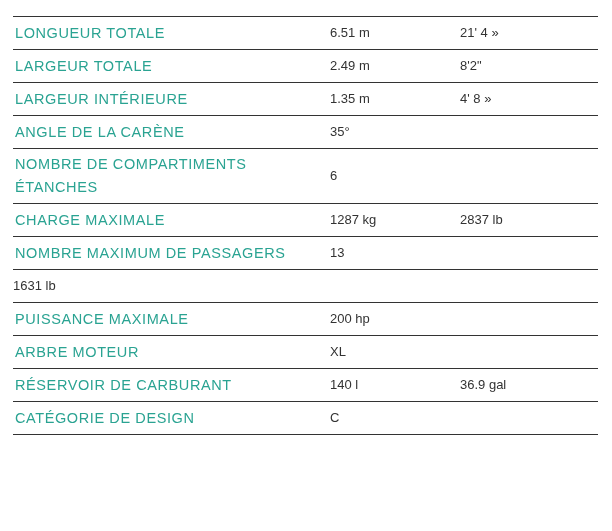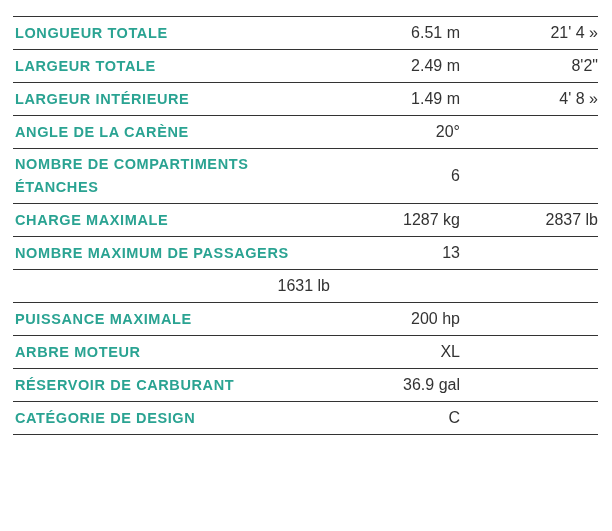--- a/index.html
+++ b/index.html
@@ -23,32 +23,32 @@
   }
   .spec-row {
     display: grid;
     grid-template-columns: 317px 130px 138px;
     align-items: center;
     border-bottom: 1.6px solid #333333;
     min-height: 32px;
   }
   .spec-label {
     color: #2aa392;
-    font-weight: bold;
+    font-weight: normal;
     font-size: 14.5px;
     letter-spacing: 0.6px;
     line-height: 23px;
     white-space: pre-line;
     padding: 4px 0 4px 2px;
     text-transform: uppercase;
   }
   .spec-value {
     color: #333333;
-    font-size: 16px;
-    text-align: right;
+    font-size: 13px;
+    text-align: left;
     line-height: 18px;
   }
 </style>
 </head>
 <body>
 
 <div class="spec-table">
   <div class="spec-row">
     <div class="spec-label">LONGUEUR TOTALE</div>
     <div class="spec-value">6.51 m</div>
@@ -57,27 +57,27 @@
 
 
   <div class="spec-row">
     <div class="spec-label">LARGEUR TOTALE</div>
     <div class="spec-value">2.49 m</div>
     <div class="spec-value">8'2"</div>
   </div>
 
   <div class="spec-row">
     <div class="spec-label">LARGEUR INTÉRIEURE</div>
-    <div class="spec-value">1.49 m</div>
+    <div class="spec-value">1.35 m</div>
     <div class="spec-value">4' 8 »</div>
   </div>
 
   <div class="spec-row">
     <div class="spec-label">ANGLE DE LA CARÈNE</div>
-    <div class="spec-value">20°</div>
+    <div class="spec-value">35°</div>
     <div class="spec-value"></div>
   </div>
 
 
   <div class="spec-row">
     <div class="spec-label">NOMBRE DE COMPARTIMENTS
 ÉTANCHES</div>
     <div class="spec-value">6</div>
     <div class="spec-value"></div>
   </div>
@@ -105,20 +105,21 @@
   </div>
 
   <div class="spec-row">
     <div class="spec-label">ARBRE MOTEUR</div>
     <div class="spec-value">XL</div>
     <div class="spec-value"></div>
   </div>
 
   <div class="spec-row">
     <div class="spec-label">RÉSERVOIR DE CARBURANT</div>
+    <div class="spec-value">140 l</div>
     <div class="spec-value">36.9 gal</div>
   </div>
 
   <div class="spec-row">
     <div class="spec-label">CATÉGORIE DE DESIGN</div>
     <div class="spec-value">C</div>
     <div class="spec-value"></div>
   </div>
 </div>
 

